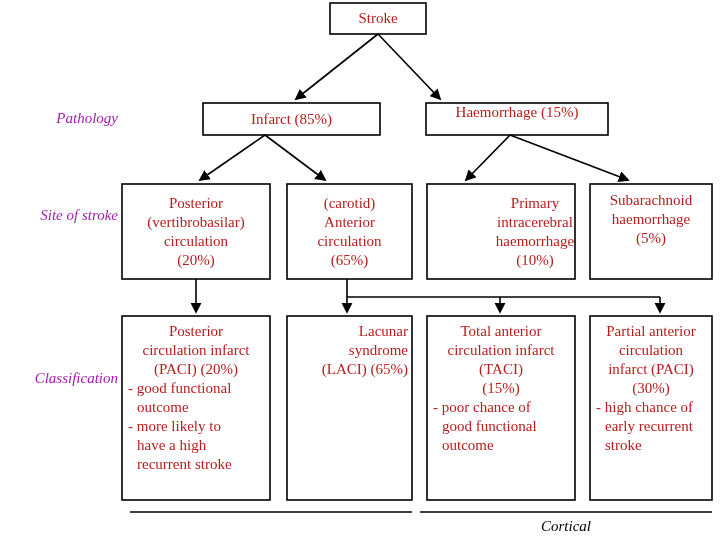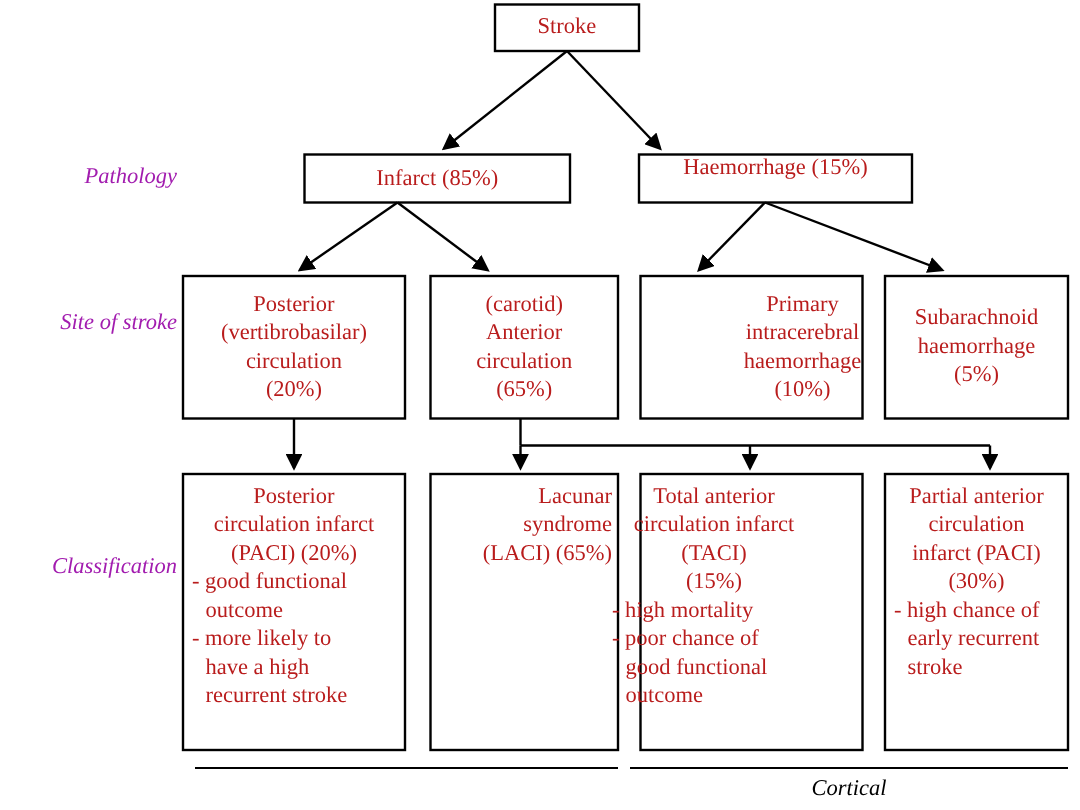--- a/index.html
+++ b/index.html
@@ -160,21 +160,21 @@
     <span class="ln">Anterior</span>
     <span class="ln">circulation</span>
     <span class="ln">(65%)</span>
   </div>
   <div class="box-text" style="left:427px; top:184px; width:156px; height:95px;margin-left:30px;">
     <span class="ln">Primary</span>
     <span class="ln">intracerebral</span>
     <span class="ln">haemorrhage</span>
     <span class="ln">(10%)</span>
   </div>
-  <div class="box-text" style="left:590px; top:184px; width:122px; height:95px;">
+  <div class="box-text" style="left:590px; top:172px; width:122px; height:95px;">
     <span class="ln">Subarachnoid</span>
     <span class="ln">haemorrhage</span>
     <span class="ln">(5%)</span>
   </div>
 
   <div class="box-text topalign" style="left:122px; top:316px; width:148px; height:184px;">
     <span class="ln">Posterior</span>
     <span class="ln">circulation infarct</span>
     <span class="ln">(PACI) (20%)</span>
     <span class="ln bullet">- good functional</span>
@@ -183,26 +183,25 @@
     <span class="ln bullet-cont">have a high</span>
     <span class="ln bullet-cont">recurrent stroke</span>
   </div>
 
   <div class="box-text topalign" style="left:287px; top:316px; width:125px; height:184px;align-items:flex-end;">
     <span class="ln">Lacunar</span>
     <span class="ln">syndrome</span>
     <span class="ln">(LACI) (65%)</span>
   </div>
 
-  <div class="box-text topalign" style="left:402px; top:316px; width:148px; height:184px;">
+  <div class="box-text topalign" style="left:427px; top:316px; width:148px; height:184px;">
     <span class="ln">Total anterior</span>
     <span class="ln">circulation infarct</span>
     <span class="ln">(TACI)</span>
     <span class="ln">(15%)</span>
-    <span class="ln bullet">- high mortality</span>
     <span class="ln bullet">- poor chance of</span>
     <span class="ln bullet-cont">good functional</span>
     <span class="ln bullet-cont">outcome</span>
   </div>
 
   <div class="box-text topalign" style="left:590px; top:316px; width:122px; height:184px;">
     <span class="ln">Partial anterior</span>
     <span class="ln">circulation</span>
     <span class="ln">infarct (PACI)</span>
     <span class="ln">(30%)</span>

